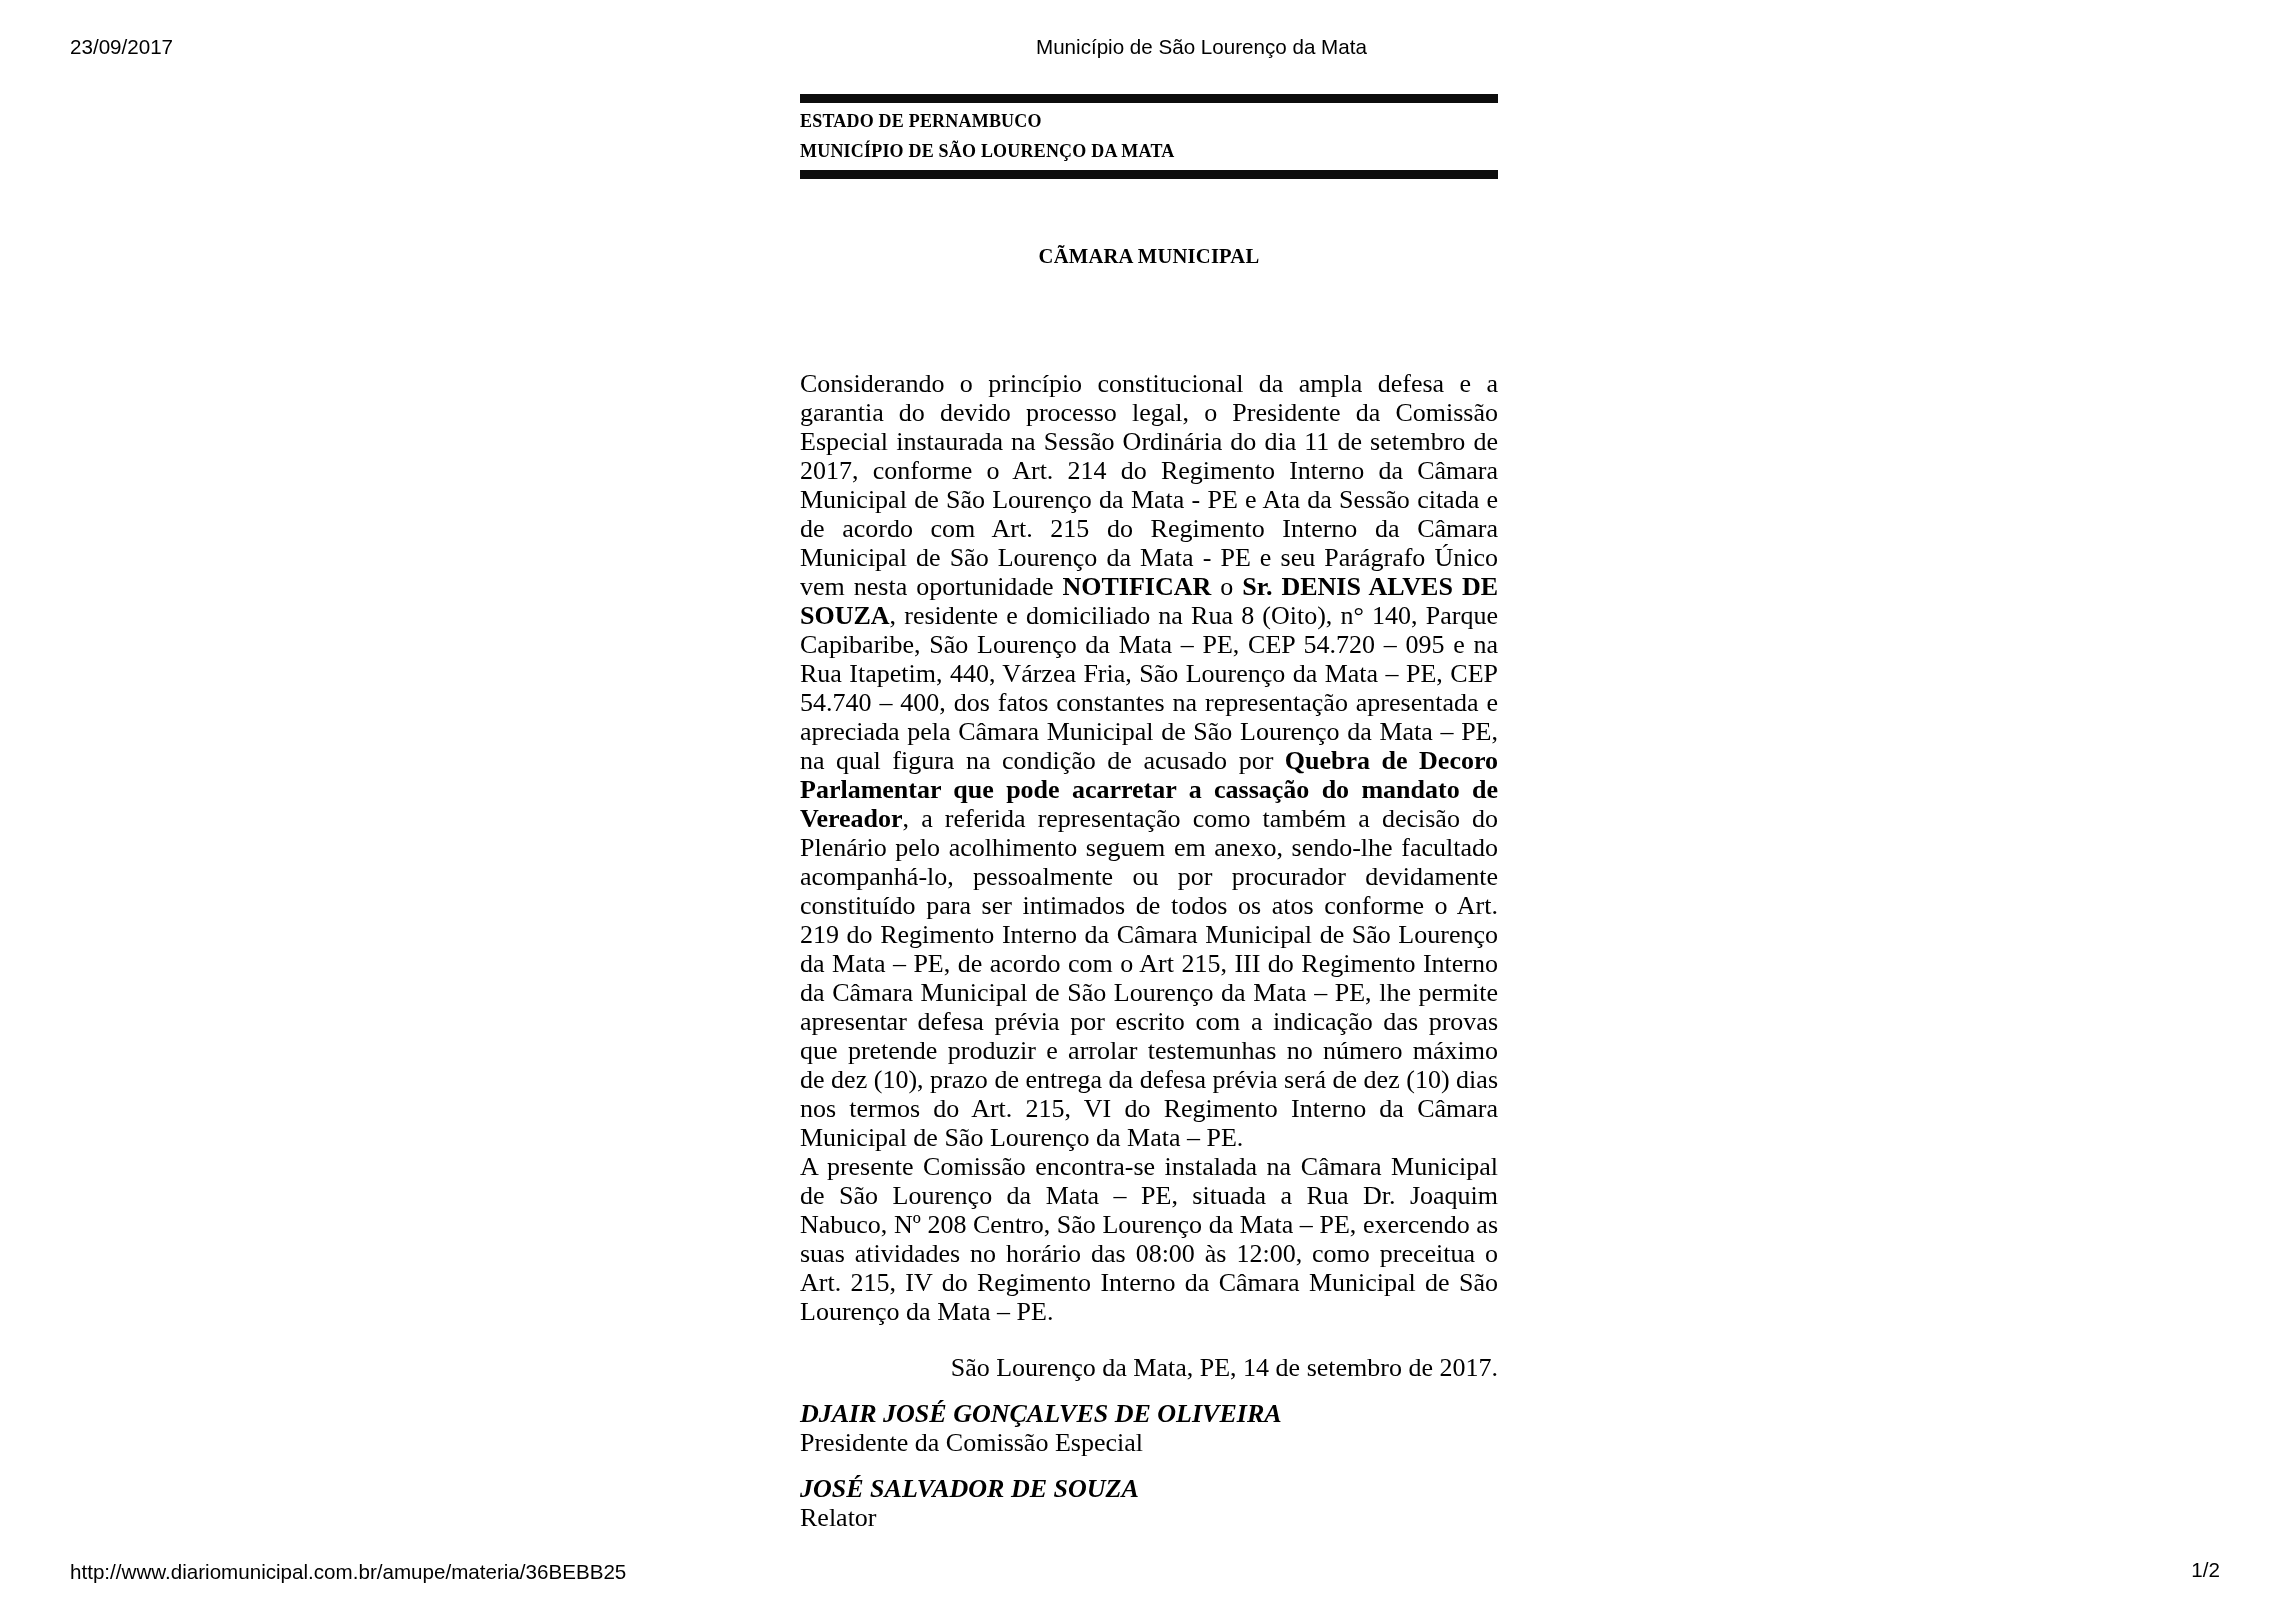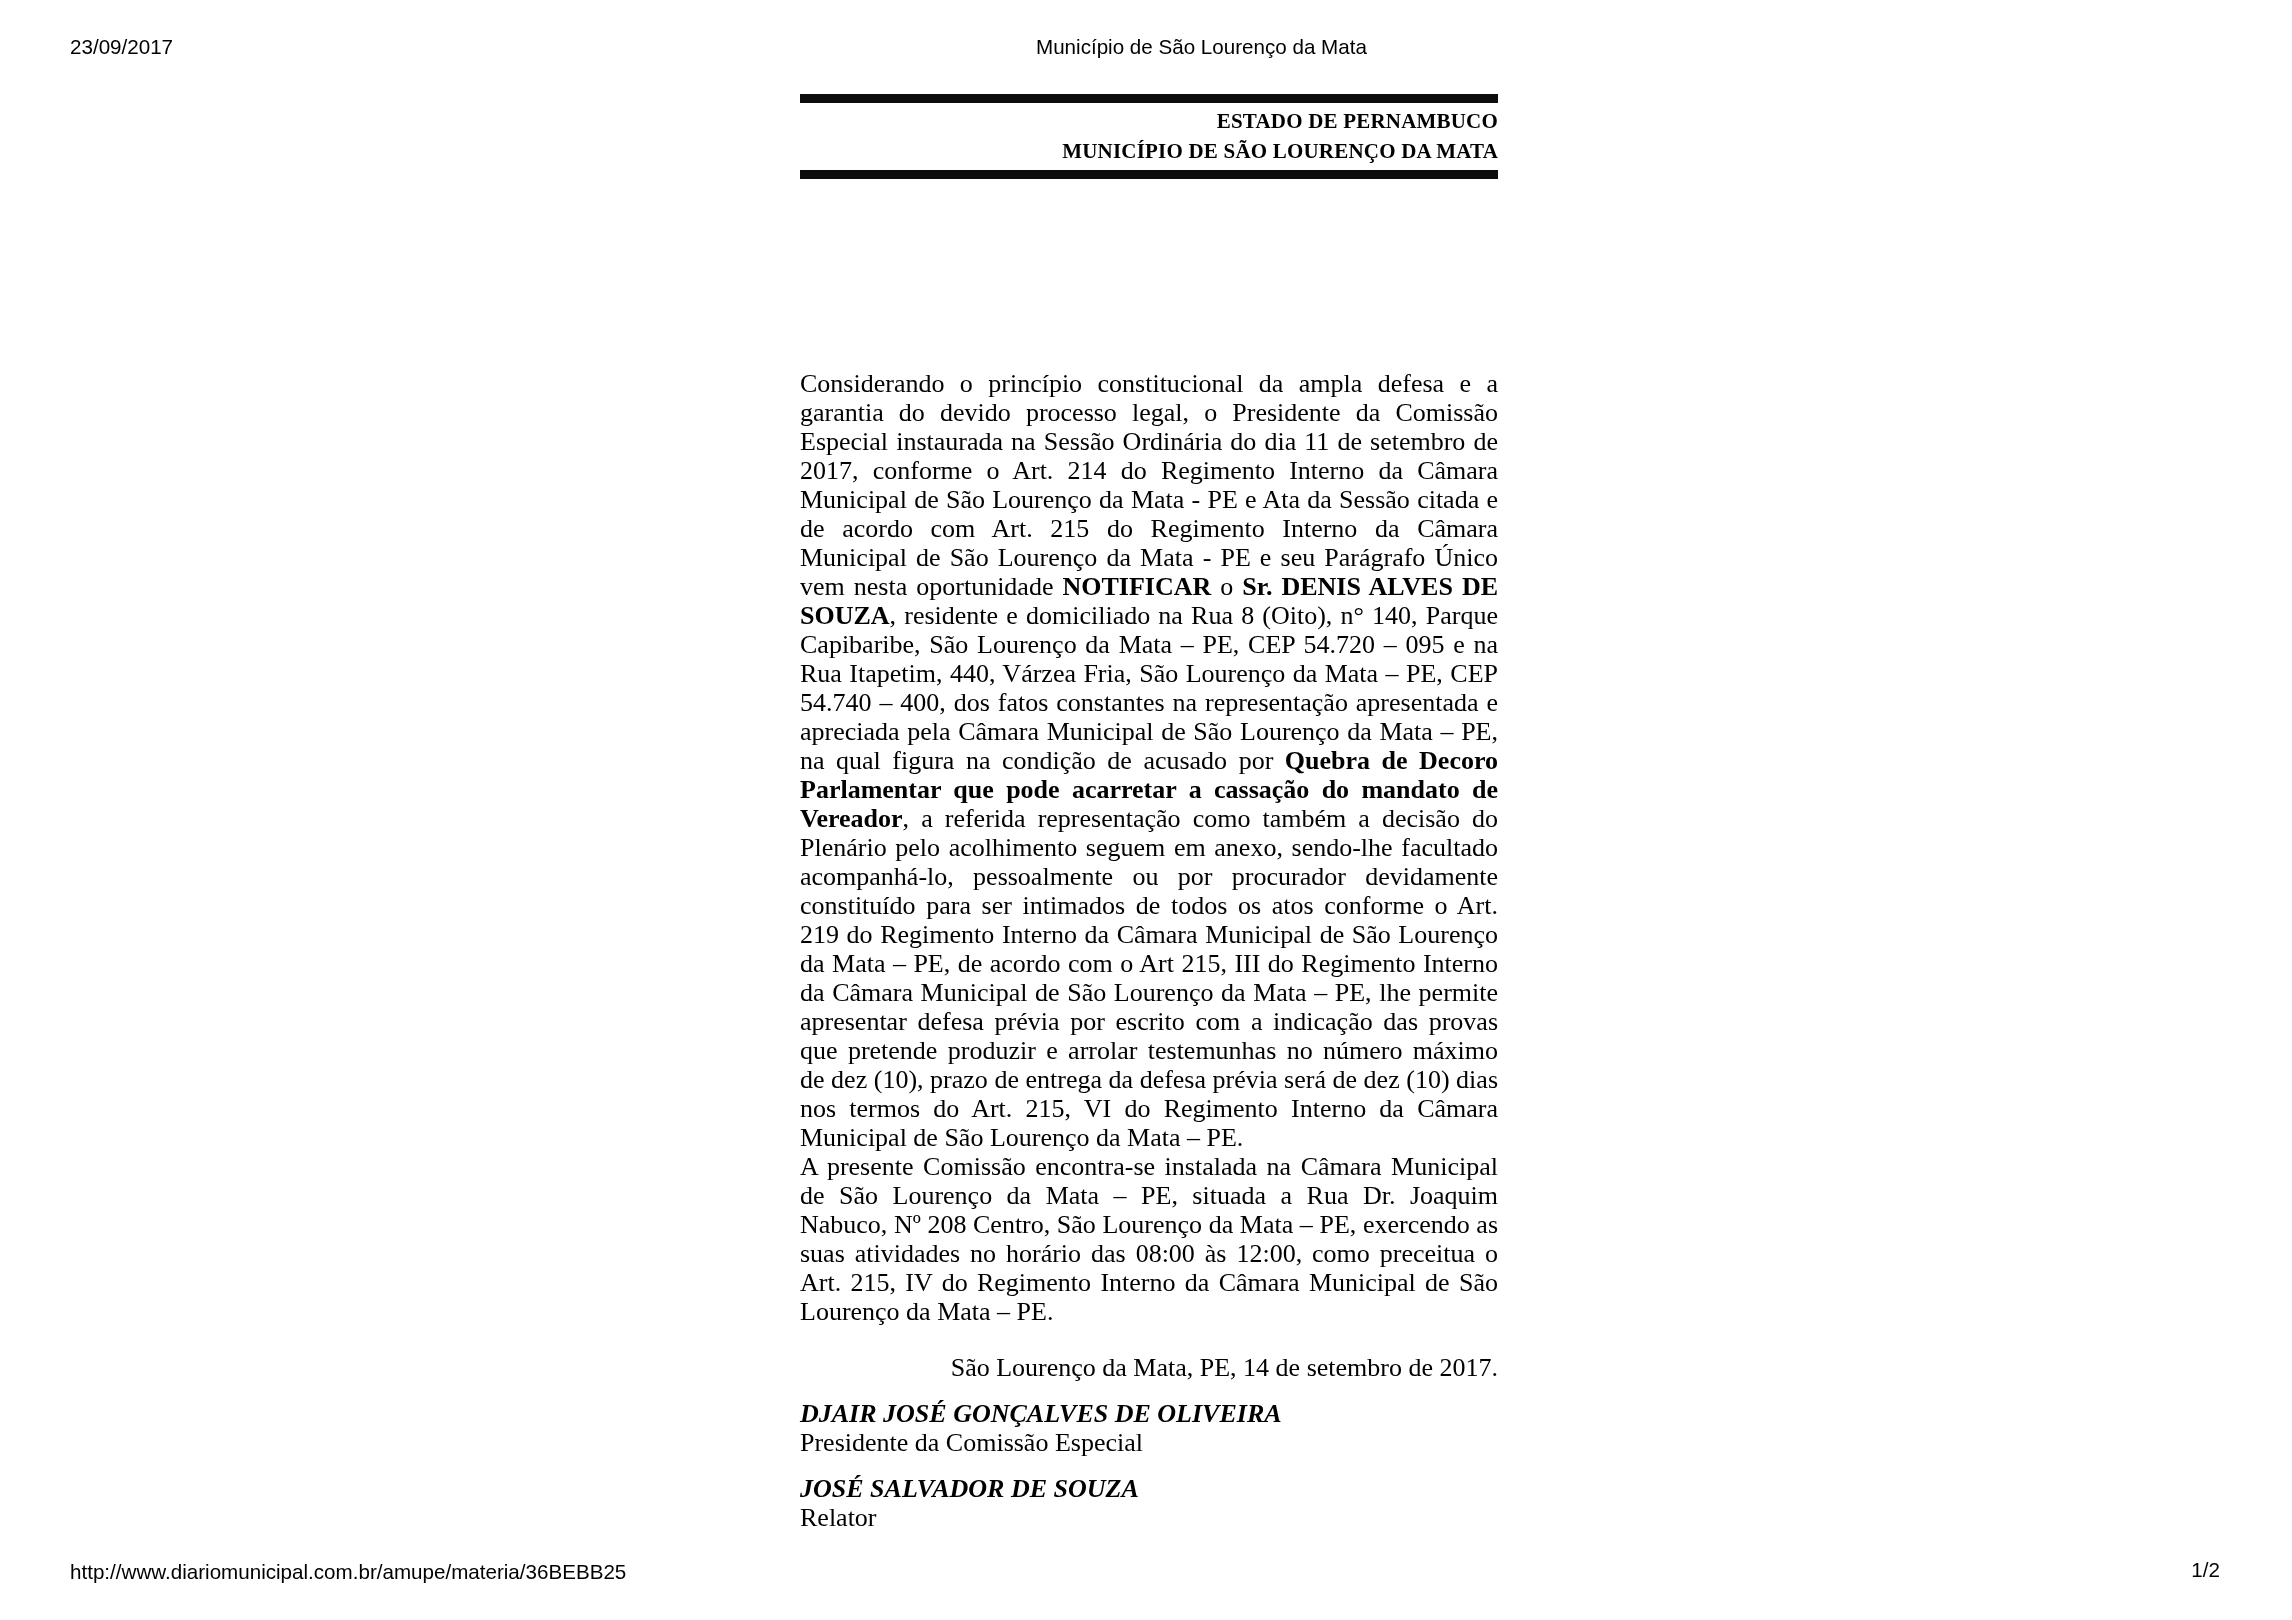--- a/index.html
+++ b/index.html
@@ -31,24 +31,24 @@
 
   
   .masthead {
     position: absolute;
     left: 800px;
     top: 94px;
     width: 698px;
     border-top: 9.8px solid #0d0d0d;
     border-bottom: 9.8px solid #0d0d0d;
     padding: 2.9px 0 3.9px 0;
-    text-align: right;
+    text-align: left;
     font-family: "Liberation Serif", "DejaVu Serif", serif;
     font-weight: bold;
-    font-size: 21px;
+    font-size: 18px;
     line-height: 30px;
     letter-spacing: 0.2px;
   }
 
   
   .doc-heading {
     position: absolute;
     left: 800px;
     top: 241px;
     width: 698px;
@@ -98,20 +98,21 @@
   <div class="print-meta print-date">23/09/2017</div>
 
   <div class="print-meta print-title">Município de São Lourenço da Mata</div>
 
   <div class="masthead">
     <div>ESTADO DE PERNAMBUCO</div>
     <div>MUNICÍPIO DE SÃO LOURENÇO DA MATA</div>
   </div>
 
   <div class="doc-heading">
+    <div>CÃMARA MUNICIPAL</div>
   </div>
 
   <div class="doc-body">
     <div>
         <p class="para"><span>Considerando o princípio constitucional da ampla defesa e a garantia do devido processo legal, o Presidente da Comissão Especial instaurada na Sessão Ordinária do dia 11 de setembro de 2017, conforme o Art. 214 do Regimento Interno da Câmara Municipal de São Lourenço da Mata - PE e Ata da Sessão citada e de acordo com Art. 215 do Regimento Interno da Câmara Municipal de São Lourenço da Mata - PE e seu Parágrafo Único vem nesta oportunidade </span><span class="b">NOTIFICAR</span><span> o </span><span class="b">Sr. DENIS ALVES DE SOUZA</span><span>, residente e domiciliado na Rua 8 (Oito), n° 140, Parque Capibaribe, São Lourenço da Mata – PE, CEP 54.720 – 095 e na Rua Itapetim, 440, Várzea Fria, São Lourenço da Mata – PE, CEP 54.740 – 400, dos fatos constantes na representação apresentada e apreciada pela Câmara Municipal de São Lourenço da Mata – PE, na qual figura na condição de acusado por </span><span class="b">Quebra de Decoro Parlamentar que pode acarretar a cassação do mandato de Vereador</span><span>, a referida representação como também a decisão do Plenário pelo acolhimento seguem em anexo, sendo-lhe facultado acompanhá-lo, pessoalmente ou por procurador devidamente constituído para ser intimados de todos os atos conforme o Art. 219 do Regimento Interno da Câmara Municipal de São Lourenço da Mata – PE, de acordo com o Art 215, III do Regimento Interno da Câmara Municipal de São Lourenço da Mata – PE, lhe permite apresentar defesa prévia por escrito com a indicação das provas que pretende produzir e arrolar testemunhas no número máximo de dez (10), prazo de entrega da defesa prévia será de dez (10) dias nos termos do Art. 215, VI do Regimento Interno da Câmara Municipal de São Lourenço da Mata – PE.</span></p>
         <p class="para"><span>A presente Comissão encontra-se instalada na Câmara Municipal de São Lourenço da Mata – PE, situada a Rua Dr. Joaquim Nabuco, Nº 208 Centro, São Lourenço da Mata – PE, exercendo as suas atividades no horário das 08:00 às 12:00, como preceitua o Art. 215, IV do Regimento Interno da Câmara Municipal de São Lourenço da Mata – PE.</span></p>
       </div>
     <p class="dateline">São Lourenço da Mata, PE, 14 de setembro de 2017.</p>
     <div>
         <div class="sig">

